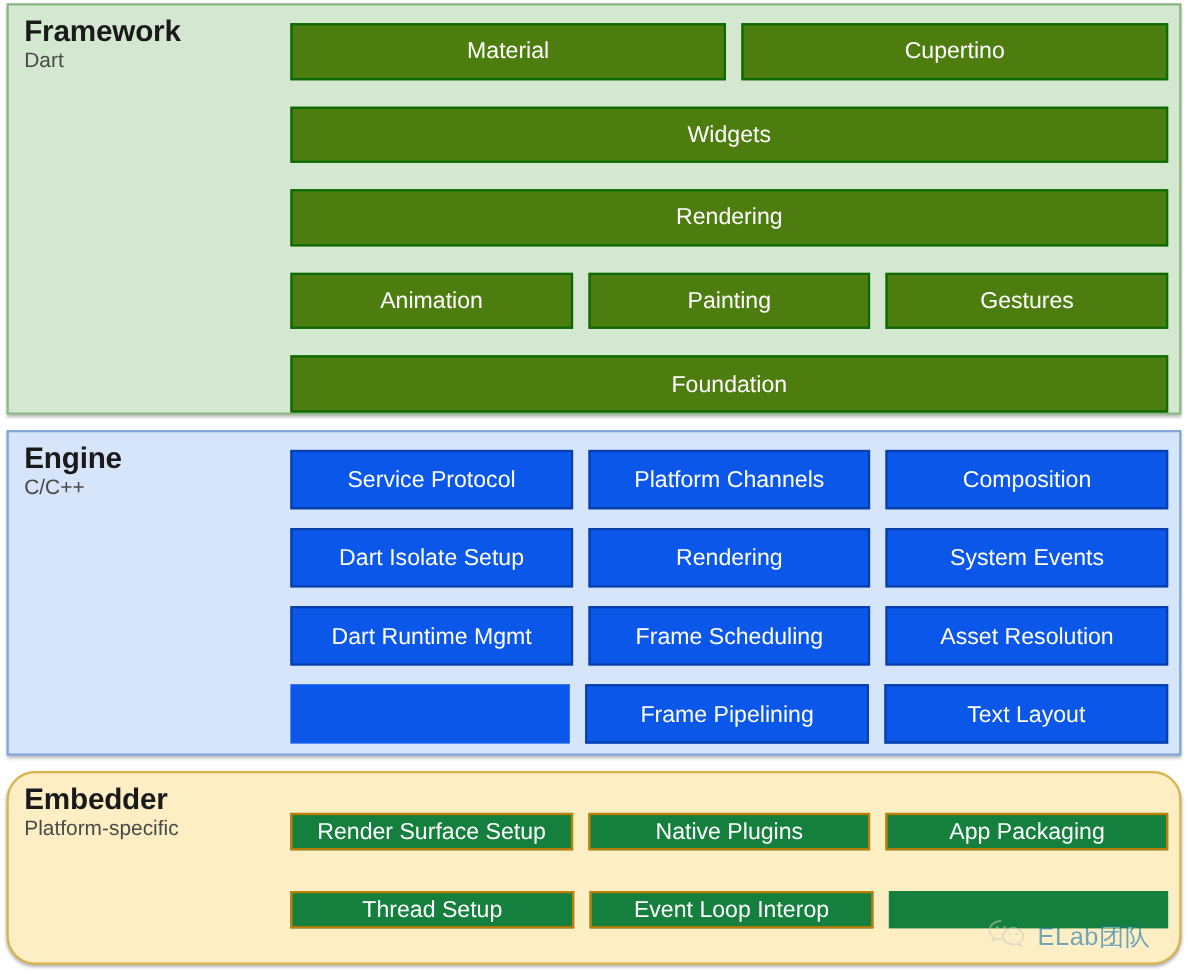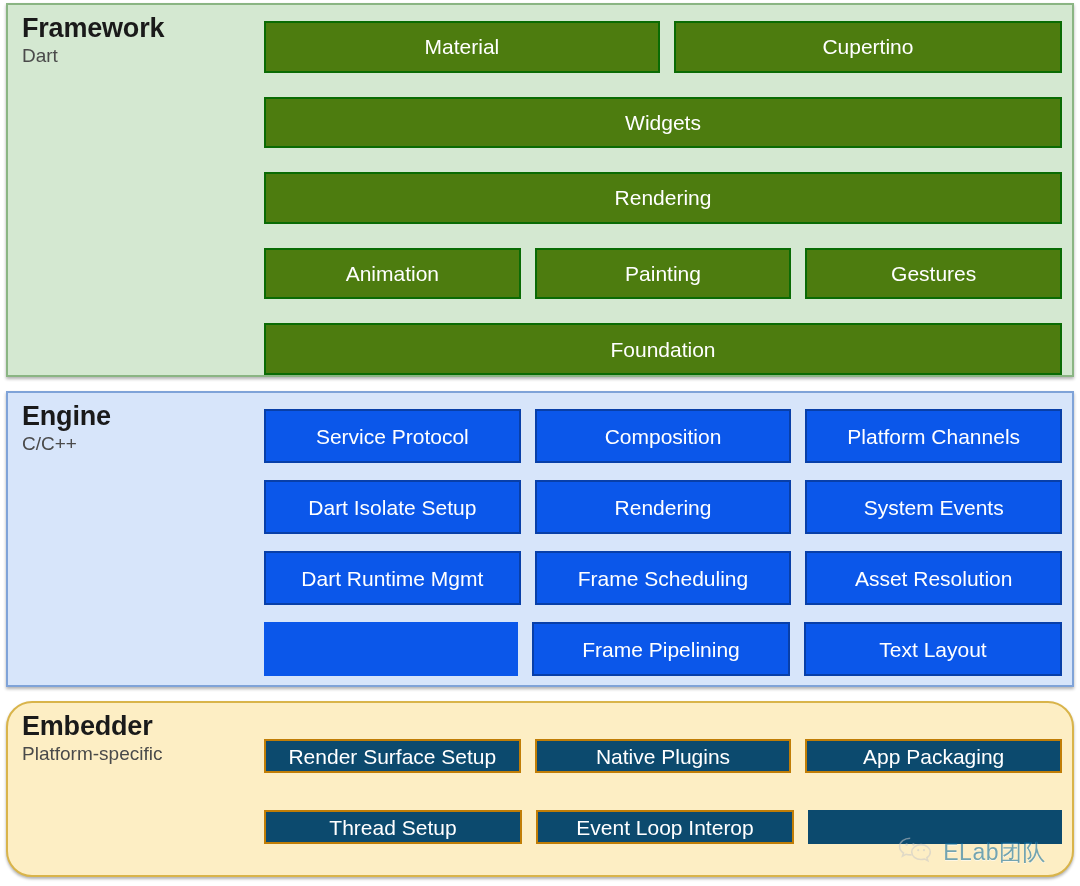--- a/index.html
+++ b/index.html
@@ -121,21 +121,21 @@
     border-color: #d9b44a;
     height: 176px;
     border-radius: 26px;
   }
   #panel-embedder .panel-body {
     padding: 16px 10px 0 8px;
     gap: 17px;
   }
   #panel-embedder .row { gap: 14px; height: 54px; }
   #panel-embedder .box {
-    background: #0c4a6e;
+    background: #15803d;
     border-color: #c07d06;
     margin-top: 20px;
   }
 
   
   #watermark {
     position: absolute;
     right: 26px;
     bottom: 6px;
     display: flex;
@@ -191,22 +191,22 @@
 
   <section class="panel" id="panel-engine">
     <div class="panel-label">
       <div class="panel-title">Engine</div>
       <div class="panel-sub">C/C++</div>
     </div>
     <div class="panel-body">
 
       <div class="row">
         <div class="box" style="flex:1">Service Protocol</div>
+        <div class="box" style="flex:1">Platform Channels</div>
         <div class="box" style="flex:1">Composition</div>
-        <div class="box" style="flex:1">Platform Channels</div>
       </div>
 
       <div class="row">
         <div class="box" style="flex:1">Dart Isolate Setup</div>
         <div class="box" style="flex:1">Rendering</div>
         <div class="box" style="flex:1">System Events</div>
       </div>
 
       <div class="row">
         <div class="box" style="flex:1">Dart Runtime Mgmt</div>

